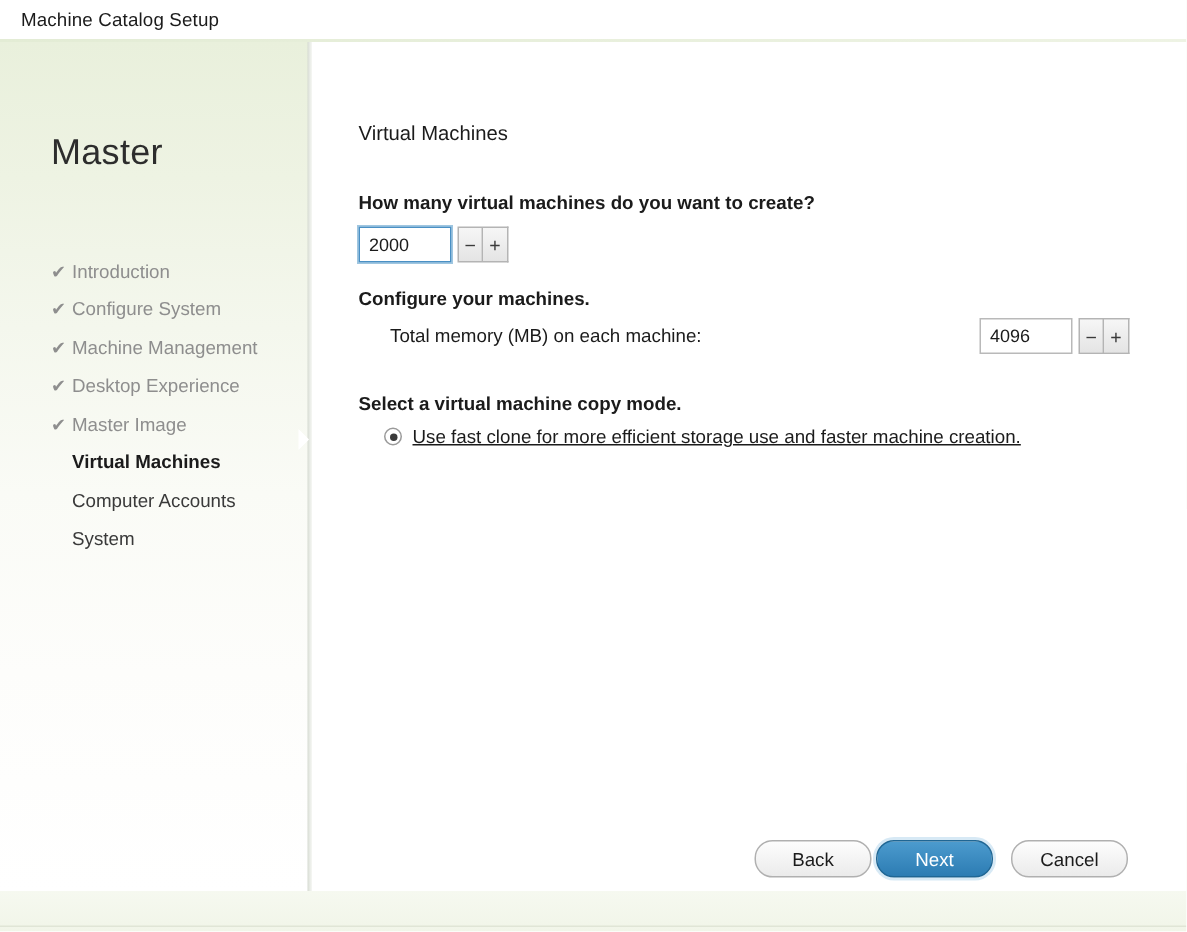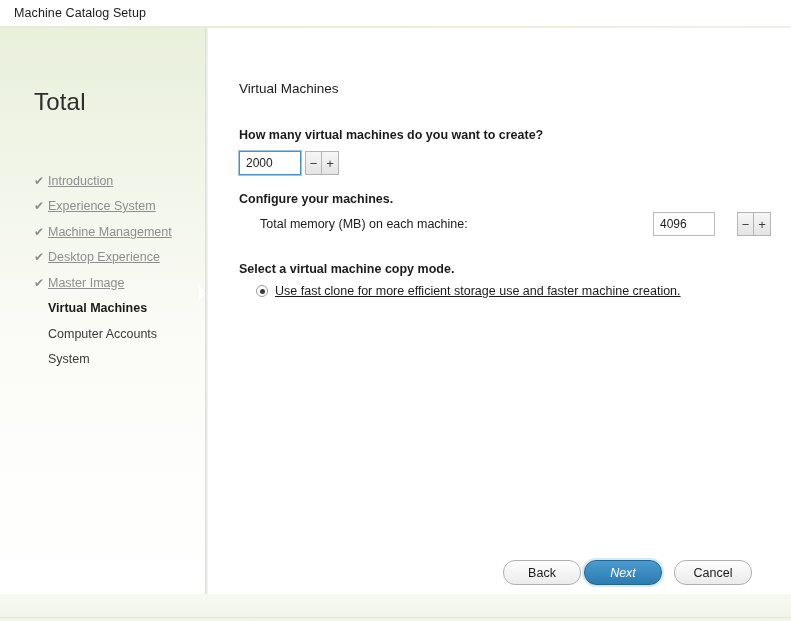--- a/index.html
+++ b/index.html
@@ -110,21 +110,21 @@
     color: #8e8e8e;
     white-space: nowrap;
   }
   .nav-check {
     width: 14px;
     display: inline-block;
     color: #8e8e8e;
     font-size: 12px;
     line-height: 1;
   }
-  .nav-item.done .nav-label { color: #8e8e8e; text-decoration: underline; }
+  .nav-item.done .nav-label { color: #8e8e8e; }
   .nav-item.current .nav-label {
     color: #1b1b1b;
     font-weight: bold;
   }
   .nav-item.pending .nav-label { color: #3a3a3a; }
   .nav-item.current, .nav-item.pending { padding-left: 14px; }
 
   
   .content {
     position: absolute;
@@ -205,21 +205,21 @@
   #configure-label { top: 164px; }
   #copymode-label  { top: 234px; }
 
   .mem-label {
     position: absolute;
     left: 52px;
     top: 189px;
     font-size: 12.5px;
     color: #1b1b1b;
   }
-  #memory-spinner { left: 445px; top: 184px; gap: 18px; }
+  #memory-spinner { left: 445px; top: 184px; }
   #memory-spinner .spin-input { width: 62px; }
 
   
   .radio-row {
     position: absolute;
     left: 48px;
     display: flex;
     align-items: flex-start;
     font-size: 12.5px;
     color: #1b1b1b;
@@ -275,21 +275,21 @@
     border: 1px solid #b0b0b0;
     color: #1b1b1b;
   }
   .btn-primary {
     background: linear-gradient(to bottom, #4c9bce, #2c7cb3);
     border: 1px solid #1f6694;
     color: #ffffff;
     box-shadow: 0 0 0 2px #d7e9f5;
   }
   #back-button   { left: 295px; }
-  #next-button   { left: 376px; font-style: italic; }
+  #next-button   { left: 376px; }
   #cancel-button { left: 466px; }
 
   
   .bottom-strip {
     position: absolute;
     left: 0; top: 594px;
     width: 791px; height: 27px;
     background: linear-gradient(to bottom, #f6f9f0, #f1f5e8);
   }
   .bottom-strip-line {
@@ -305,32 +305,32 @@
 <div class="window">
 
   <div class="titlebar">
     <span class="titlebar-text">Machine Catalog Setup</span>
   </div>
   <div class="titlebar-underline"></div>
 
   <div class="dialog">
 
     <div class="sidebar">
-      <div class="studio-title">Total</div>
+      <div class="studio-title">Master</div>
 
       <div class="nav">
 
         <div class="nav-item done">
           <span class="nav-check">✔</span>
           <span class="nav-label">Introduction</span>
         </div>
 
         <div class="nav-item done">
           <span class="nav-check">✔</span>
-          <span class="nav-label">Experience System</span>
+          <span class="nav-label">Configure System</span>
         </div>
 
         <div class="nav-item done">
           <span class="nav-check">✔</span>
           <span class="nav-label">Machine Management</span>
         </div>
 
         <div class="nav-item done">
           <span class="nav-check">✔</span>
           <span class="nav-label">Desktop Experience</span>

